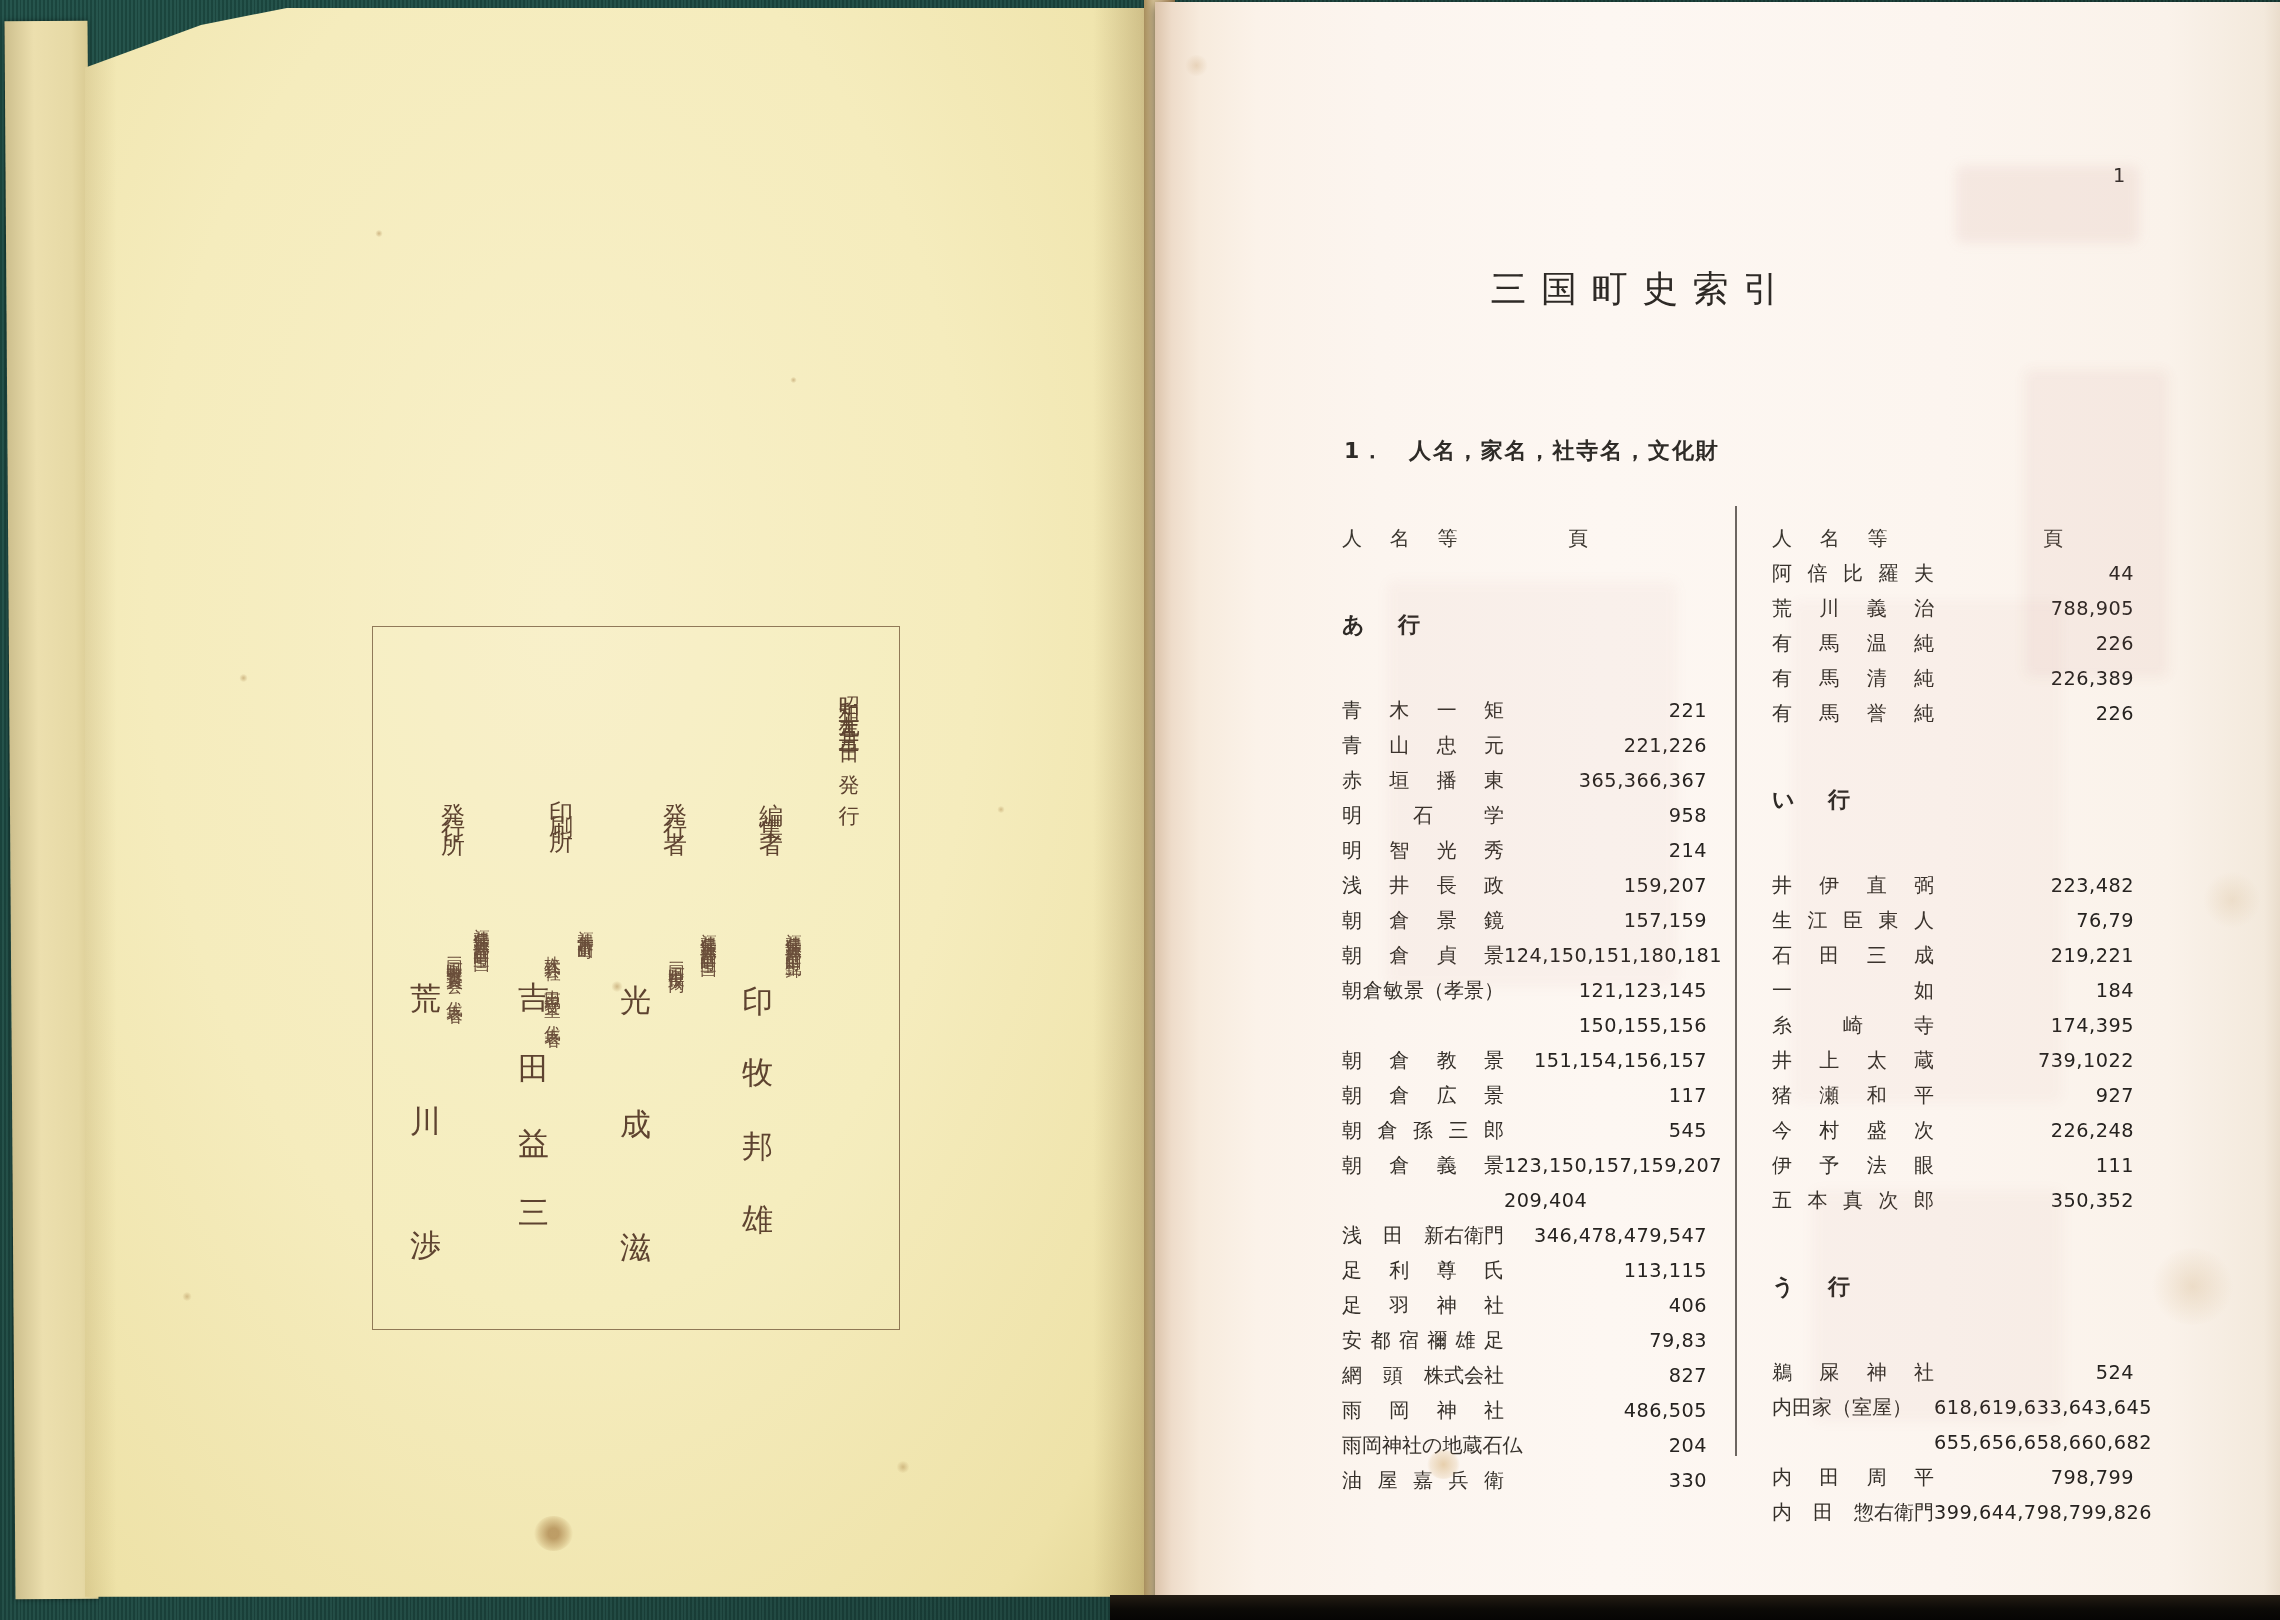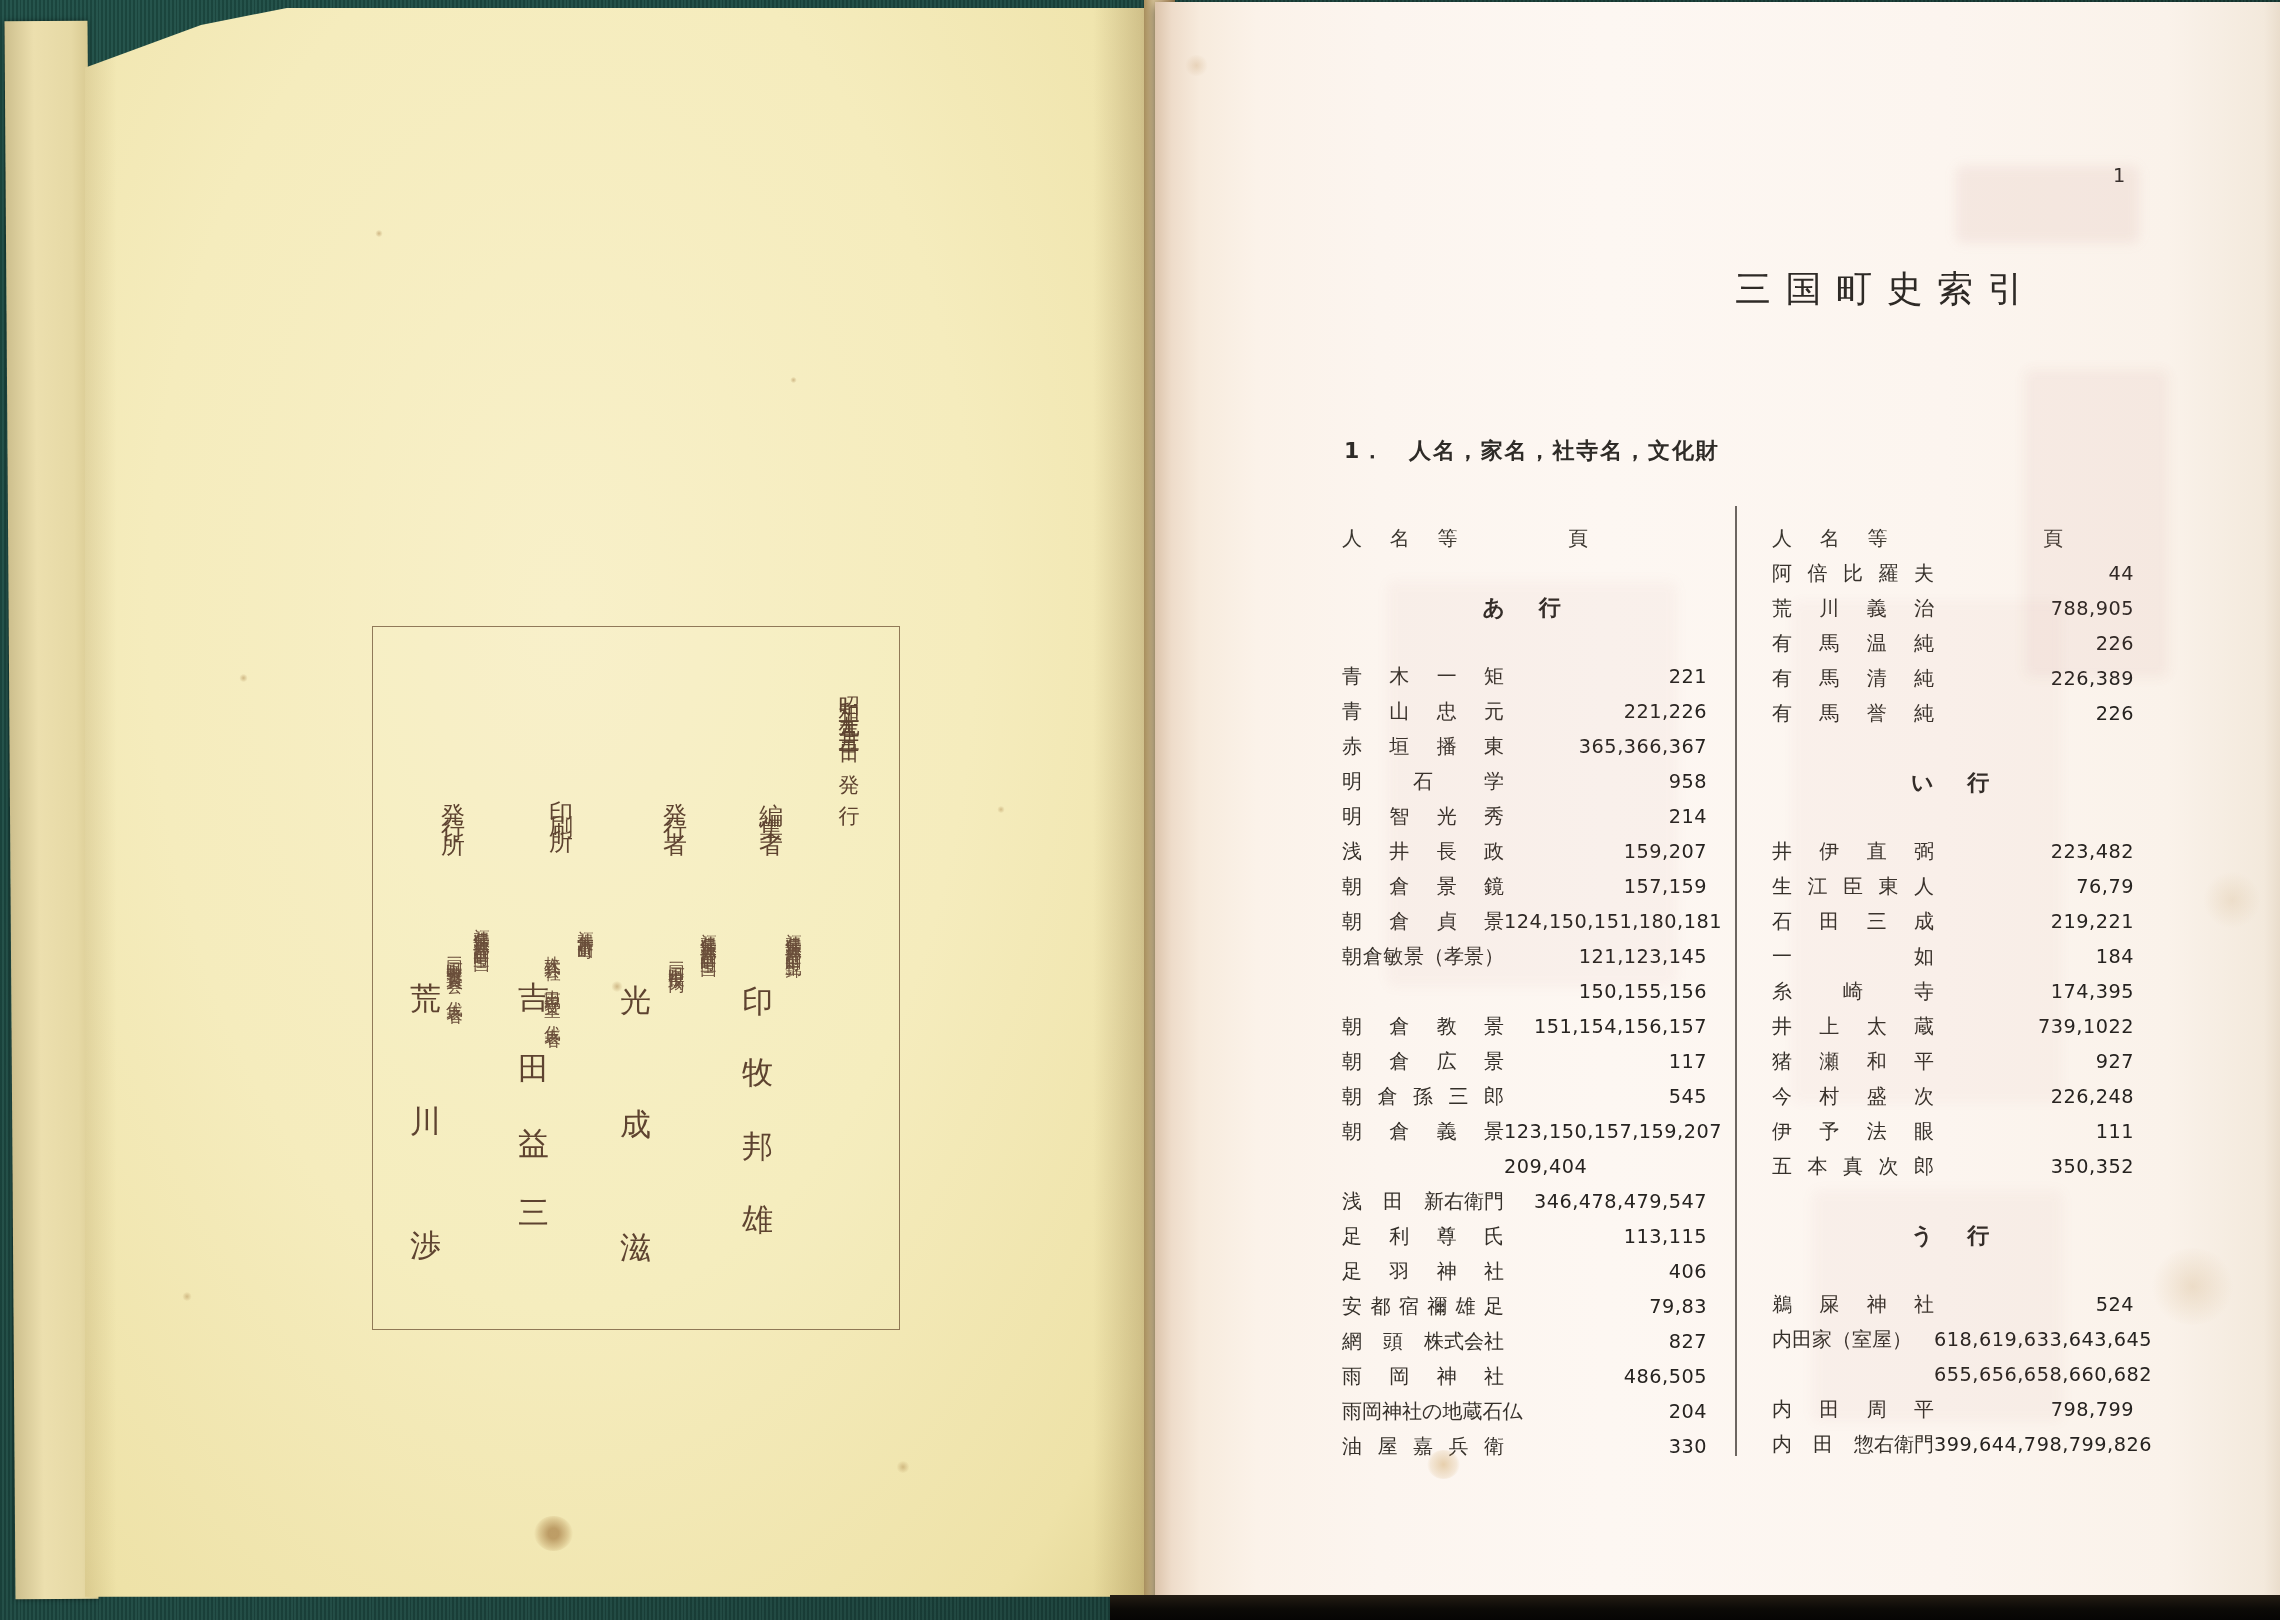--- a/index.html
+++ b/index.html
@@ -55,34 +55,34 @@
   
   .page-right{
     position:absolute;left:1155px;top:1.9px;width:1126px;height:1601px;
     background:
       linear-gradient(90deg, #dcc4ab 0, #eedcca 1.5%, #f7ebdd 4%, #fbf2e9 9%, #fcf5ef 20%, #fdf7f2 40%, #fcf5ef 70%, #faf2ea 90%, #f3e9dc 98.5%, #e9dccb 100%),
       #fcf5ef;
     box-shadow:0 3.9px 9.7px rgba(0,0,0,.5);
     color:#35312c;
   }
   .pageno{position:absolute;left:958px;top:162px;font-family:"DejaVu Sans","Liberation Sans",sans-serif;font-size:19.3px;color:#2b2926;}
-  .r-title{position:absolute;left:91px;top:263px;width:792px;text-align:right;font-size:36px;letter-spacing:14.5px;color:#2e2a26;font-weight:500;}
+  .r-title{position:absolute;left:91px;top:263px;width:792px;text-align:center;font-size:36px;letter-spacing:14.5px;color:#2e2a26;font-weight:500;}
   .r-subtitle{position:absolute;left:98px;top:346px;width:792px;text-align:center;font-size:19.3px;letter-spacing:1px;color:#3a3631;}
   .r-section{position:absolute;left:189px;top:434px;font-family:"DejaVu Sans","Liberation Sans",sans-serif;font-size:22px;font-weight:600;letter-spacing:1.9px;color:#2e2b27;}
   .vrule{position:absolute;left:580px;top:504px;width:1.9px;height:950px;background:rgba(60,54,48,.75);}
 
   .idx-col{position:absolute;top:519px;}
   .col-left{left:187px;width:365px;}
   .col-right{left:617px;width:362px;}
   .hdr{display:flex;height:35px;line-height:35px;font-size:20px;letter-spacing:3.9px;color:#3a362f;}
   .hdr .hdr-page{margin-left:auto;}
   .col-left .hdr-page{margin-right:115px;}
   .col-right .hdr-page{margin-right:67px;}
 
-  .kana-row{height:35px;line-height:35px;margin:34px 0;text-align:center;font-size:22px;font-weight:bold;letter-spacing:5.8px;color:#2e2a26;}
+  .kana-row{height:35px;line-height:35px;margin:51px 0;font-size:22px;font-weight:bold;letter-spacing:5.8px;color:#2e2a26;}
   .entry-row{display:flex;align-items:baseline;height:35px;line-height:35px;font-size:20px;}
   .entry-name{display:inline-flex;justify-content:space-between;min-width:162px;white-space:nowrap;color:#35302a;}
   .entry-pages{
     flex:1;text-align:right;white-space:nowrap;
     font-family:"DejaVu Sans","Liberation Sans",sans-serif;
     font-size:19.3px;letter-spacing:0.5px;color:#262320;
   }
   .entry-pages.cont-left{text-align:left;}
 
   

